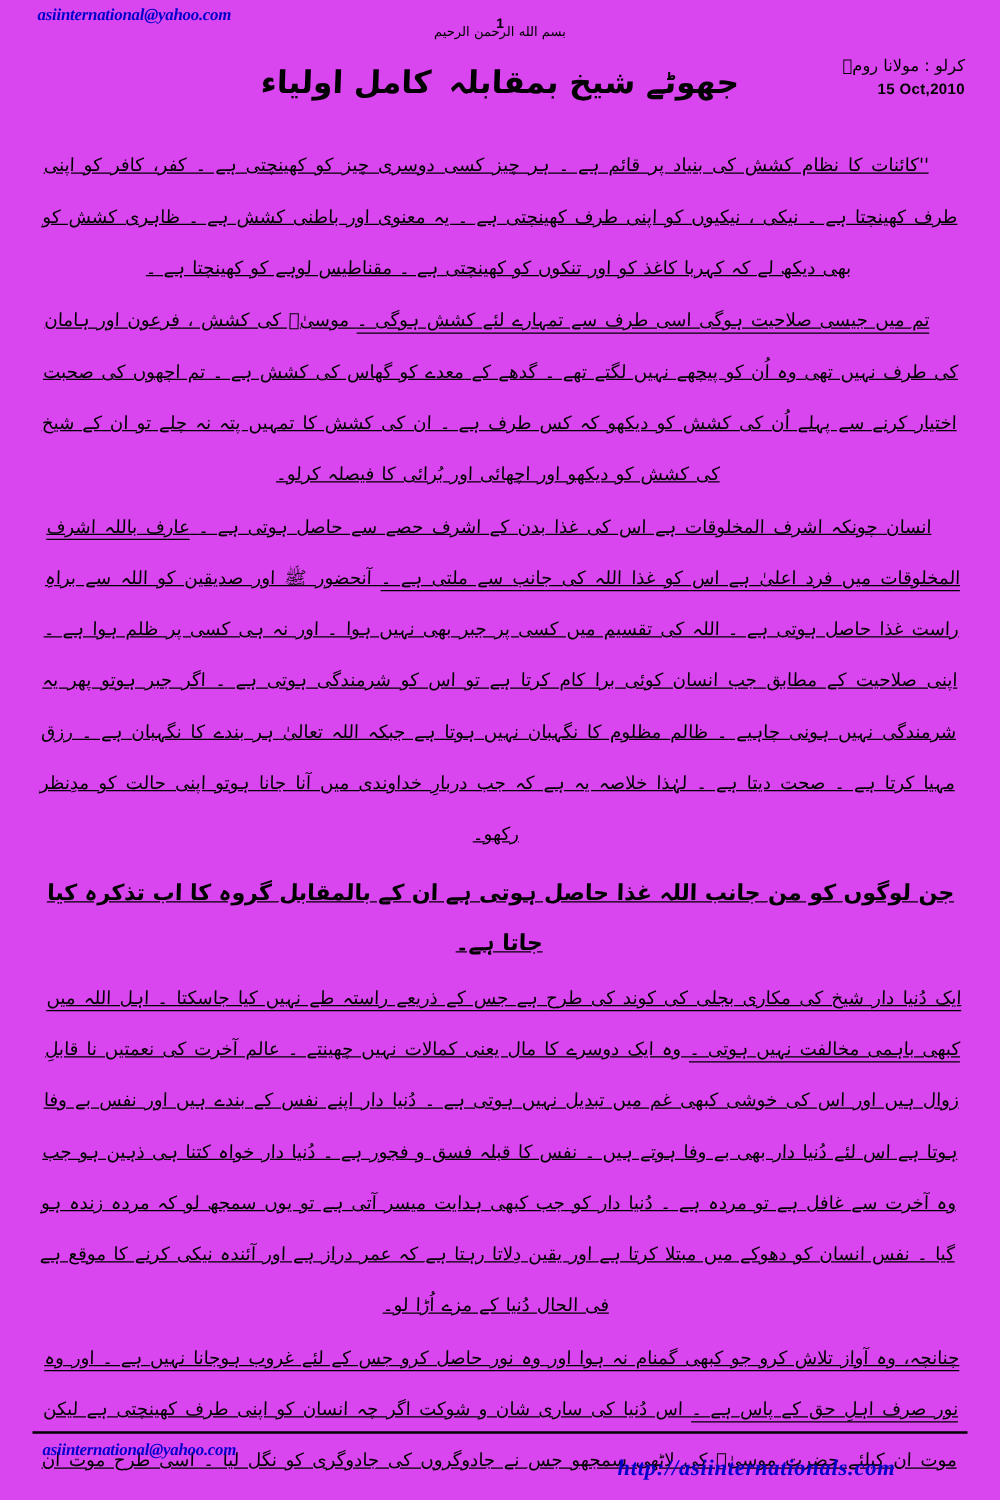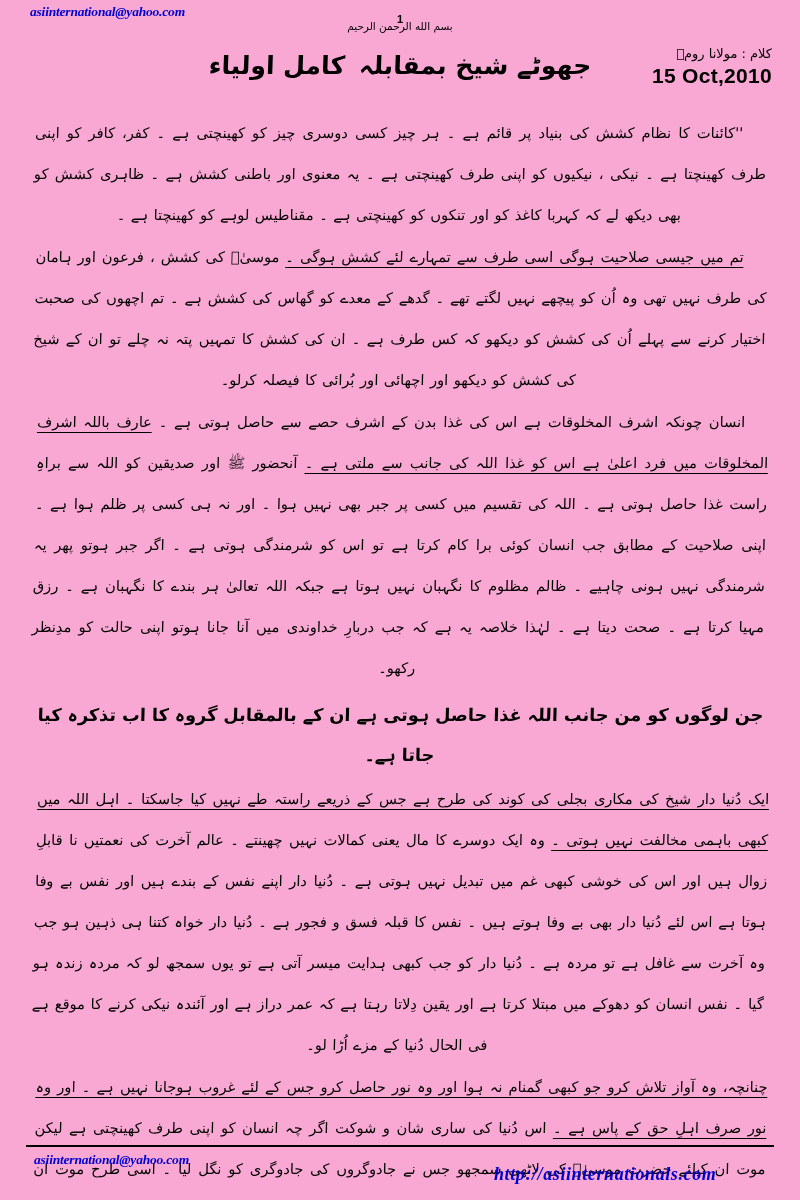--- a/index.html
+++ b/index.html
@@ -6,23 +6,24 @@
   html, body {
     margin: 0;
     padding: 0;
     background: #ffffff;
   }
   .page {
     position: relative;
     width: 800px;
     height: 1200px;
     margin: 0 auto;
-    background: #f9a8d4;
+    background: #d946ef;
     overflow: hidden;
     font-family: "Liberation Serif", "DejaVu Serif", serif;
+    text-decoration: underline;
   }
 
   
   .header {
     position: relative;
     height: 30px;
     padding: 4px 14px 0 14px;
     box-sizing: border-box;
   }
   .hdr-email {
@@ -92,25 +93,25 @@
   }
   .byline-author {
     font-family: "DejaVu Sans", sans-serif;
     font-size: 13px;
     color: #000;
     white-space: nowrap;
     line-height: 1.2;
   }
   .byline-date {
     font-family: "Liberation Sans", sans-serif;
-    font-size: 21px;
-    font-weight: bold;
-    color: #000;
-    direction: ltr;
-    text-align: center;
+    font-size: 12px;
+    font-weight: bold;
+    color: #000;
+    direction: ltr;
+    text-align: right;
     margin-top: 2px;
     letter-spacing: 0.3px;
   }
 
   
   .body-area {
     padding: 4px 34px 0 34px;
     direction: rtl;
     box-sizing: border-box;
   }
@@ -195,21 +196,21 @@
     <div class="hdr-email">asiinternational@yahoo.com</div>
     <div class="hdr-bismillah">بسم الله الرحمن الرحيم</div>
     <div class="hdr-pagenum">1</div>
   </div>
 
   <div class="title-block">
     <div class="title-main">
       <span>جھوٹے شیخ بمقابلہ</span><span class="sp"></span><span>کامل اولیاء</span>
     </div>
     <div class="byline">
-      <div class="byline-author">کلام : مولانا رومؒ</div>
+      <div class="byline-author">کرلو : مولانا رومؒ</div>
       <div class="byline-date">15 Oct,2010</div>
     </div>
   </div>
 
   <div class="body-area">
 
     <p class="para indent">
       <span>''کائنات کا نظام کشش کی بنیاد پر قائم ہے ۔ ہر چیز کسی دوسری چیز کو کھینچتی ہے ۔ کفر، کافر کو اپنی طرف کھینچتا ہے ۔ نیکی ، نیکیوں کو اپنی طرف کھینچتی ہے ۔ یہ معنوی اور باطنی کشش ہے ۔ ظاہری کشش کو بھی دیکھ لے کہ کہربا کاغذ کو اور تنکوں کو کھینچتی ہے ۔ مقناطیس لوہے کو کھینچتا ہے ۔</span>
     </p>
 

